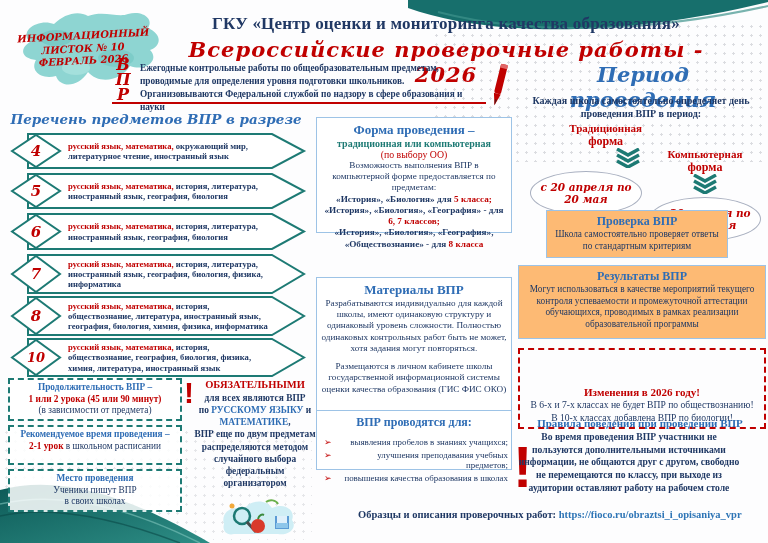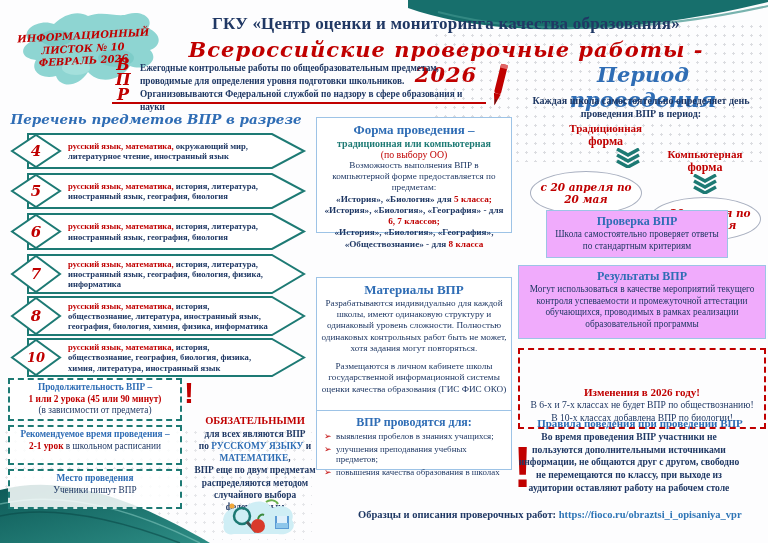--- a/index.html
+++ b/index.html
@@ -33,33 +33,33 @@
               font-size:9.3px; line-height:1.25; color:#1f3864; background:rgba(255,255,255,.85); }
   .dash-box .t { color:#2f6db5; font-weight:bold; }
 
   .mand { width:122px; text-align:center; font-size:9.4px; line-height:1.3; color:#1f3864; font-weight:bold; }
   .excl-big { color:#c00000; font-weight:bold; font-family:"Liberation Sans",sans-serif; }
 
   .mid-box { left:316px; width:196px; border:1.5px solid #9dc3e6; background:#fff; text-align:center; padding:4px 3px; }
   .mid-box .title { font-size:13px; font-weight:bold; color:#2f6db5; }
   .mid-box .body { font-size:9.2px; color:#1f3864; line-height:1.22; }
 
-  .r-box { border:1.5px solid #9dc3e6; background:#f0abfc; text-align:center; padding:3px 4px; }
+  .r-box { border:1.5px solid #9dc3e6; background:#fdba74; text-align:center; padding:3px 4px; }
   .r-box .title { font-size:12px; font-weight:bold; color:#2f6db5; }
   .r-box .body { font-size:9.3px; color:#1f3864; line-height:1.25; }
 
   .form-label { font-size:11px; font-weight:bold; color:#c00000; line-height:1.15; text-align:center; }
   .oval { width:112px; height:44px; border:1.5px solid #a9b0c0; border-radius:50%; display:flex; flex-direction:column;
           align-items:center; justify-content:center; font-family:"DejaVu Serif",serif; font-style:italic; font-weight:bold;
           font-size:10.5px; color:#c00000; line-height:1.2; background:#fff; }
 
   .changes { left:518px; width:248px; border:2px dashed #c00000; text-align:center; padding:3px 4px;
              font-size:9.6px; color:#1f3864; line-height:1.3; }
   .link { color:#2e75b6; font-weight:bold; text-decoration:none; }
-  ul.purpose { list-style:none; text-align:left; margin:1px 0 0 4px; }
+  ul.purpose { list-style:none; text-align:right; margin:7px 0 0 4px; }
   ul.purpose li { position:relative; padding-left:12px; font-size:8.9px; color:#1f3864; line-height:1.2; margin-bottom:2px; }
   ul.purpose li::before { content:"➢"; position:absolute; left:0; top:0; color:#c00000; font-size:9px; }
 </style>
 </head>
 <body>
 
 <div class="page">
 
   <div class="abs dots" style="left:432px; top:22px; width:334px; height:140px;"></div>
   <div class="abs dots" style="left:2px; top:428px; width:310px; height:112px; opacity:.55;"></div>
@@ -184,24 +184,25 @@
     <div class="red b">1 или 2 урока (45 или 90 минут)</div>
     <div>(в зависимости от предмета)</div>
   </div>
   <div class="abs dash-box" style="top:425px; min-height:40px;">
     <div class="t">Рекомендуемое время проведения –</div>
     <div><span class="red b">2-1 урок</span><span> в школьном расписании</span></div>
   </div>
   <div class="abs dash-box" style="top:469px; min-height:40px;">
     <div class="t">Место проведения</div>
     <div>Ученики пишут ВПР</div>
+    <div>в своих школах</div>
   </div>
 
   <div class="abs excl-big" style="left:184px; top:378px; font-size:30px; line-height:1;">!</div>
-  <div class="abs mand" style="left:194px; top:378px;margin-top:36px;">
+  <div class="abs mand" style="left:194px; top:378px;">
     <span class="red" style="font-size:10.5px;">ОБЯЗАТЕЛЬНЫМИ</span>
     <div>для всех являются ВПР</div>
     <div>
       <span>по </span><span class="blue">РУССКОМУ ЯЗЫКУ</span><span> и </span><span class="blue">МАТЕМАТИКЕ</span><span>,</span>
     </div>
     <div style="font-weight:normal; font-weight:bold;">ВПР еще по двум предметам распределяются методом случайного выбора федеральным организатором</div>
   </div>
 
   <svg class="abs" style="left:218px; top:494px;" width="82" height="46" viewBox="0 0 82 46">
     <path d="M6 30 C 2 18, 16 10, 26 16 C 30 6, 48 4, 54 14 C 66 8, 78 16, 74 26 C 80 34, 70 42, 60 40 L 16 40 C 8 42, 4 36, 6 30 Z" fill="#cfeef5"></path>

